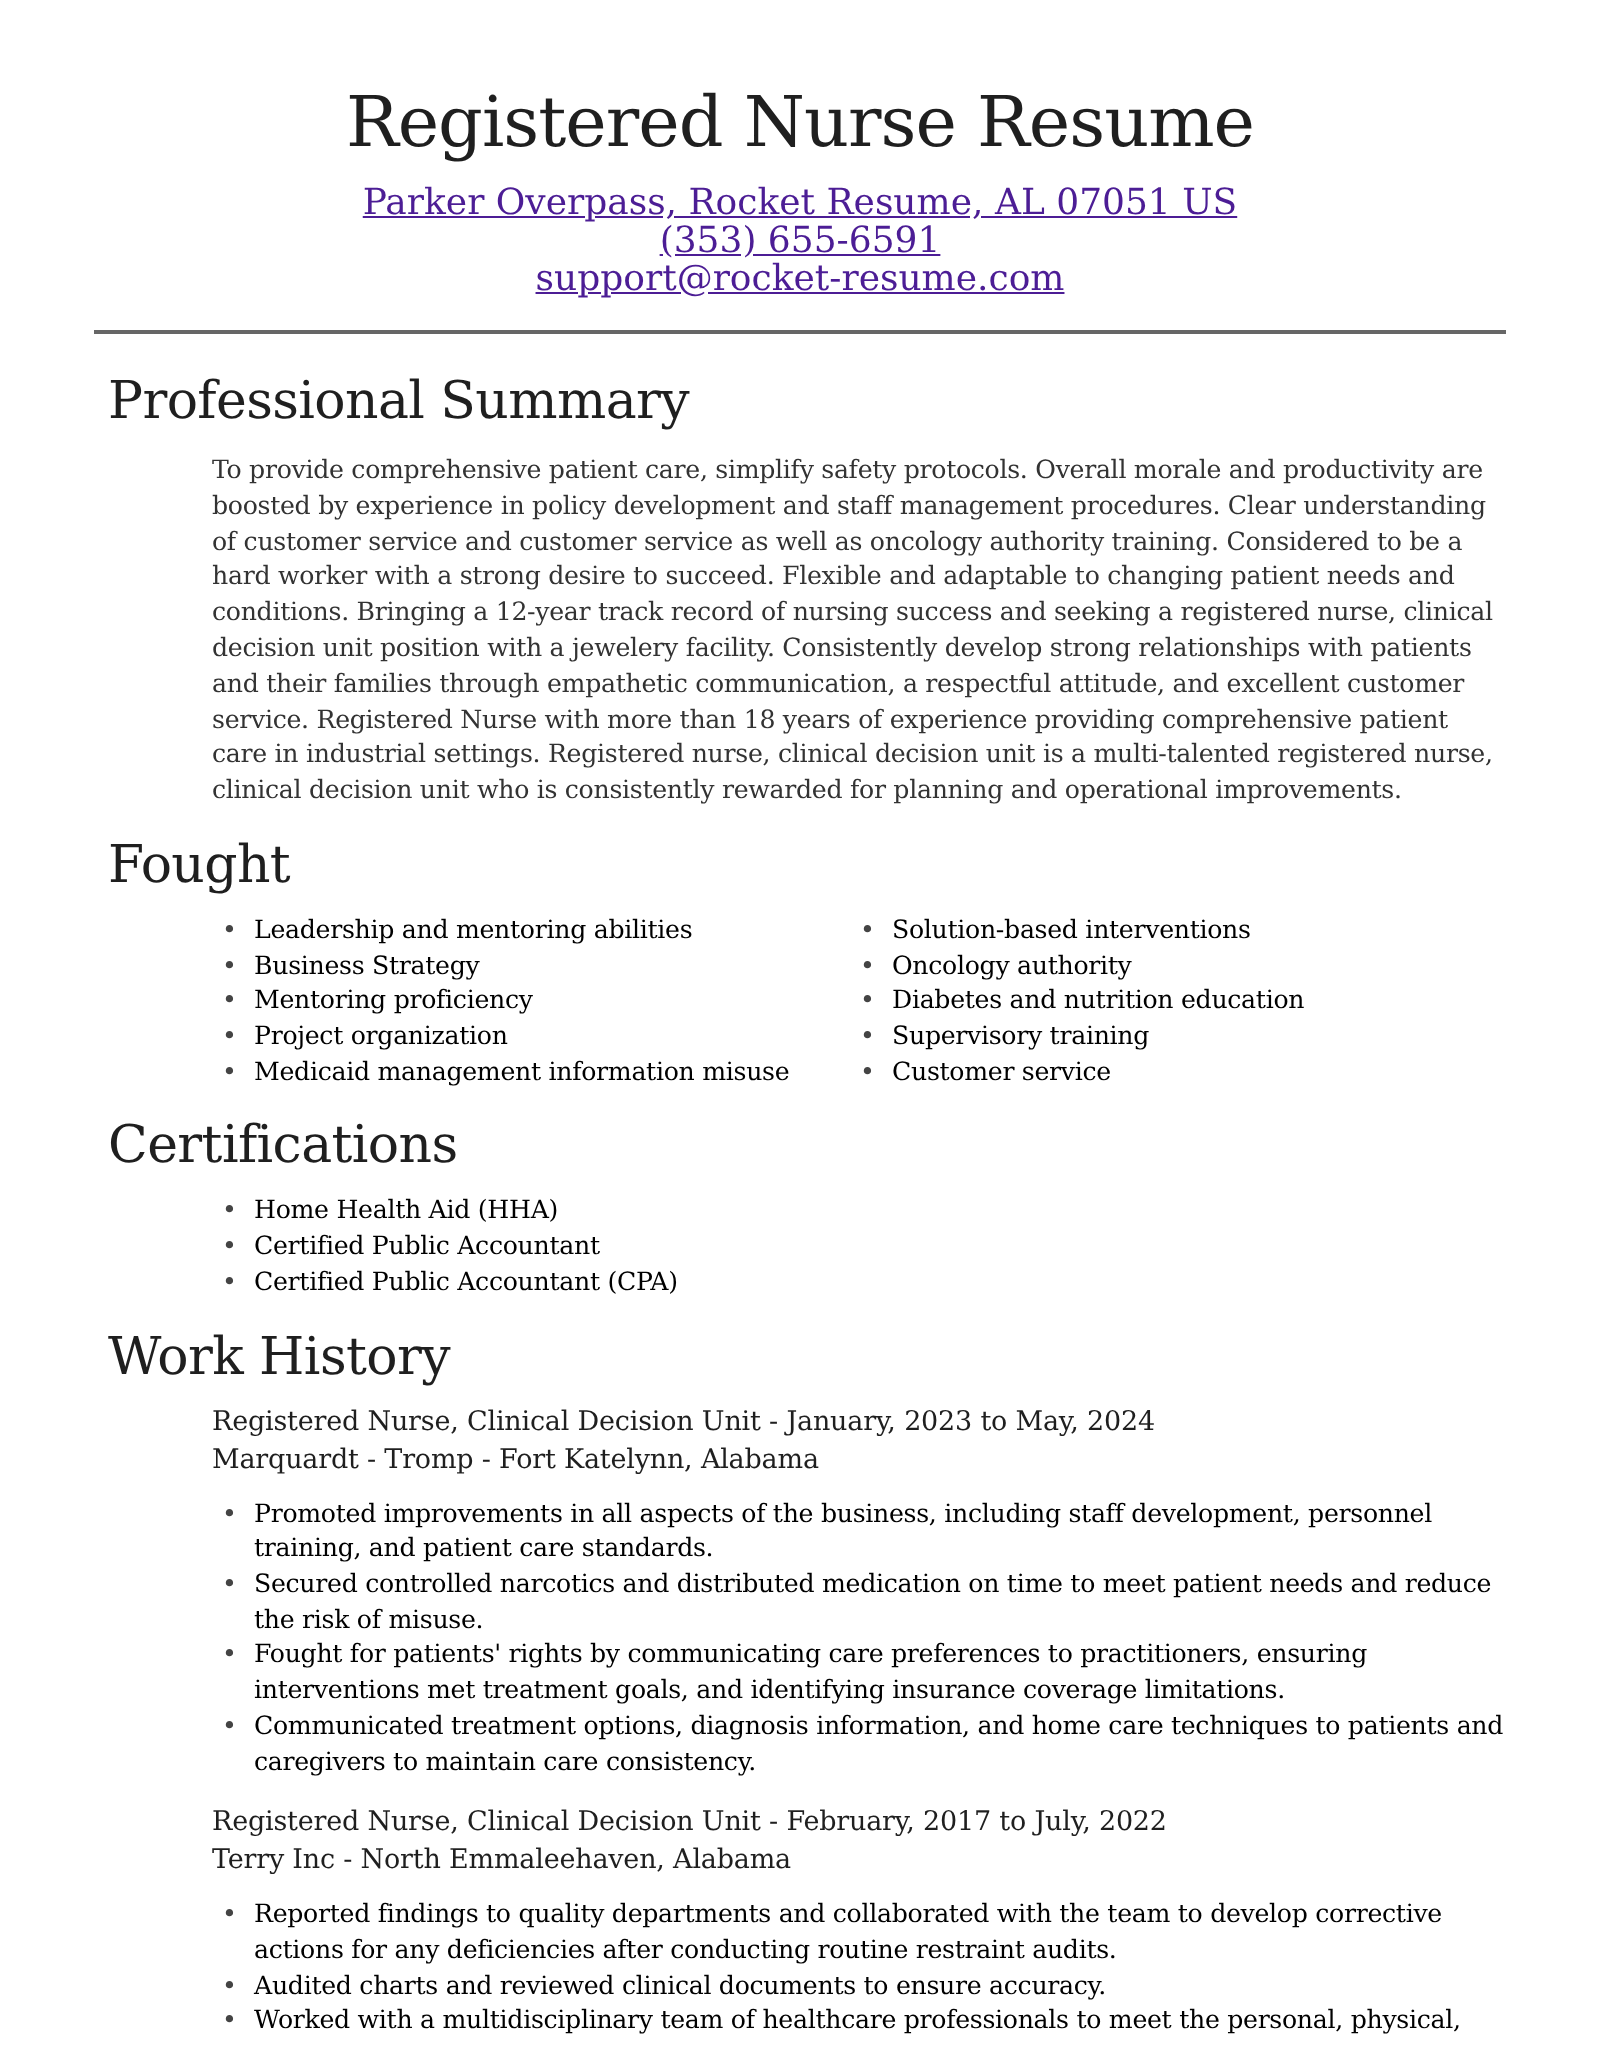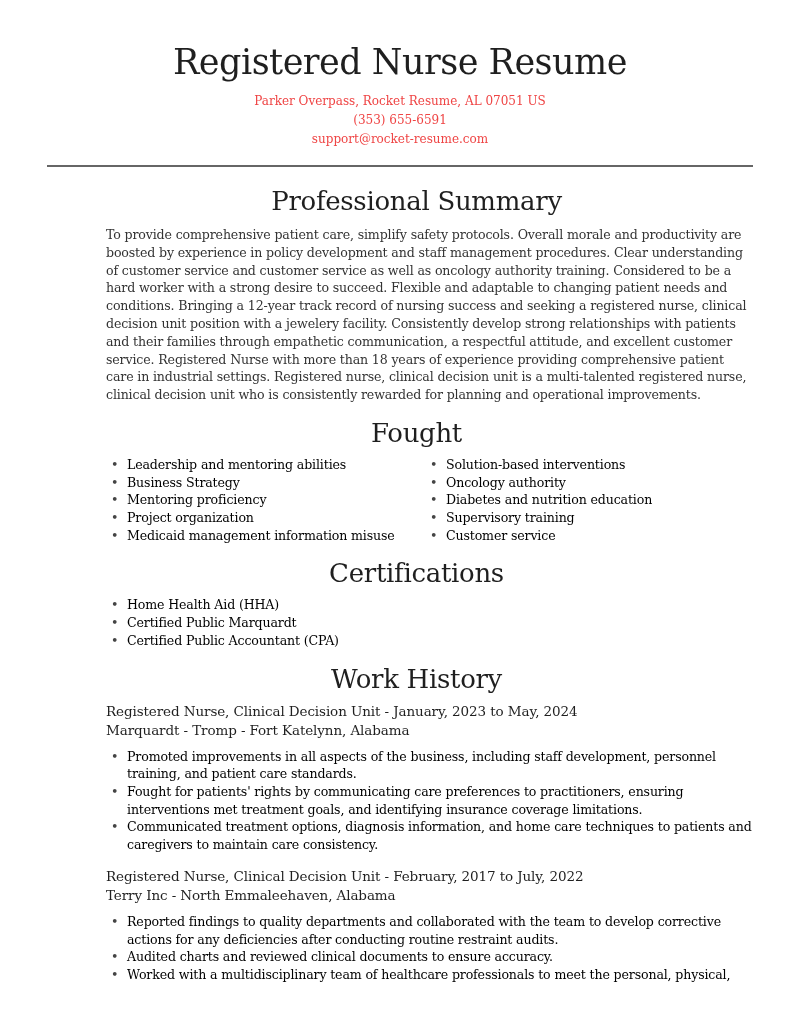--- a/index.html
+++ b/index.html
@@ -7,26 +7,26 @@
     width: 800px; height: 1035px; overflow: hidden;
     font-family: "DejaVu Serif", "Liberation Serif", serif;
     color: #222222;
   }
   .page { position: relative; width: 800px; }
   .header { text-align: center; padding-top: 40px; }
   .title {
     font-size: 35px; font-weight: normal; margin: 0; line-height: 44px;
     color: #1f1f1f; letter-spacing: -0.5px;
   }
-  .contact { margin-top: 8px; font-size: 12px; line-height: 19px; color: #ef4444; }
+  .contact { margin-top: 8px; font-size: 18px; line-height: 19px; color: #4c1d95; text-decoration: underline; }
   .contact div { height: 19px; }
   .rule { margin: 16px 47px 0 47px; border: 0; border-top: 2px solid #666; height: 0; }
   .section-title {
-    font-size: 26px; font-weight: normal; margin: 0; padding-left: 33px;
-    color: #1f1f1f; line-height: 34px; letter-spacing: -0.3px; text-align: center;
+    font-size: 26px; font-weight: normal; margin: 0; padding-left: 54px;
+    color: #1f1f1f; line-height: 34px; letter-spacing: -0.3px;
   }
   .summary {
     margin: 8px 48px 0 106px; font-size: 12.6px; line-height: 17.8px; color: #333;
     letter-spacing: -0.15px;
   }
   ul { margin: 0; padding: 0; list-style: none; }
   li.bul { position: relative; padding-left: 21px; font-size: 12.6px; line-height: 17.7px; color: #000000; letter-spacing: -0.15px; }
   li.bul::before { content: "\2022"; position: absolute; left: 5px; top: 0; color: #444; }
   .skills { display: flex; margin: 6px 0 0 106px; }
   .skills ul { width: 319px; }
@@ -74,33 +74,34 @@
         <li class="bul">Supervisory training</li>
         <li class="bul">Customer service</li>
       </ul>
     </div>
   </div>
 
   <div style="margin-top:12px;">
     <h2 class="section-title">Certifications</h2>
     <ul class="certs">
       <li class="bul">Home Health Aid (HHA)</li>
-      <li class="bul">Certified Public Marquardt</li>
+      <li class="bul">Certified Public Accountant</li>
       <li class="bul">Certified Public Accountant (CPA)</li>
     </ul>
   </div>
 
   <div style="margin-top:12px;">
     <h2 class="section-title">Work History</h2>
 
     <div class="job" style="margin-top:6px;">
       <div class="job-title">Registered Nurse, Clinical Decision Unit - January, 2023 to May, 2024</div>
       <div class="job-company">Marquardt - Tromp - Fort Katelynn, Alabama</div>
       <ul>
         <li class="bul">Promoted improvements in all aspects of the business, including staff development, personnel training, and patient care standards.</li>
+        <li class="bul">Secured controlled narcotics and distributed medication on time to meet patient needs and reduce the risk of misuse.</li>
         <li class="bul">Fought for patients' rights by communicating care preferences to practitioners, ensuring interventions met treatment goals, and identifying insurance coverage limitations.</li>
         <li class="bul">Communicated treatment options, diagnosis information, and home care techniques to patients and caregivers to maintain care consistency.</li>
       </ul>
     </div>
 
     <div class="job" style="margin-top:13px;">
       <div class="job-title">Registered Nurse, Clinical Decision Unit - February, 2017 to July, 2022</div>
       <div class="job-company">Terry Inc - North Emmaleehaven, Alabama</div>
       <ul>
         <li class="bul">Reported findings to quality departments and collaborated with the team to develop corrective actions for any deficiencies after conducting routine restraint audits.</li>

